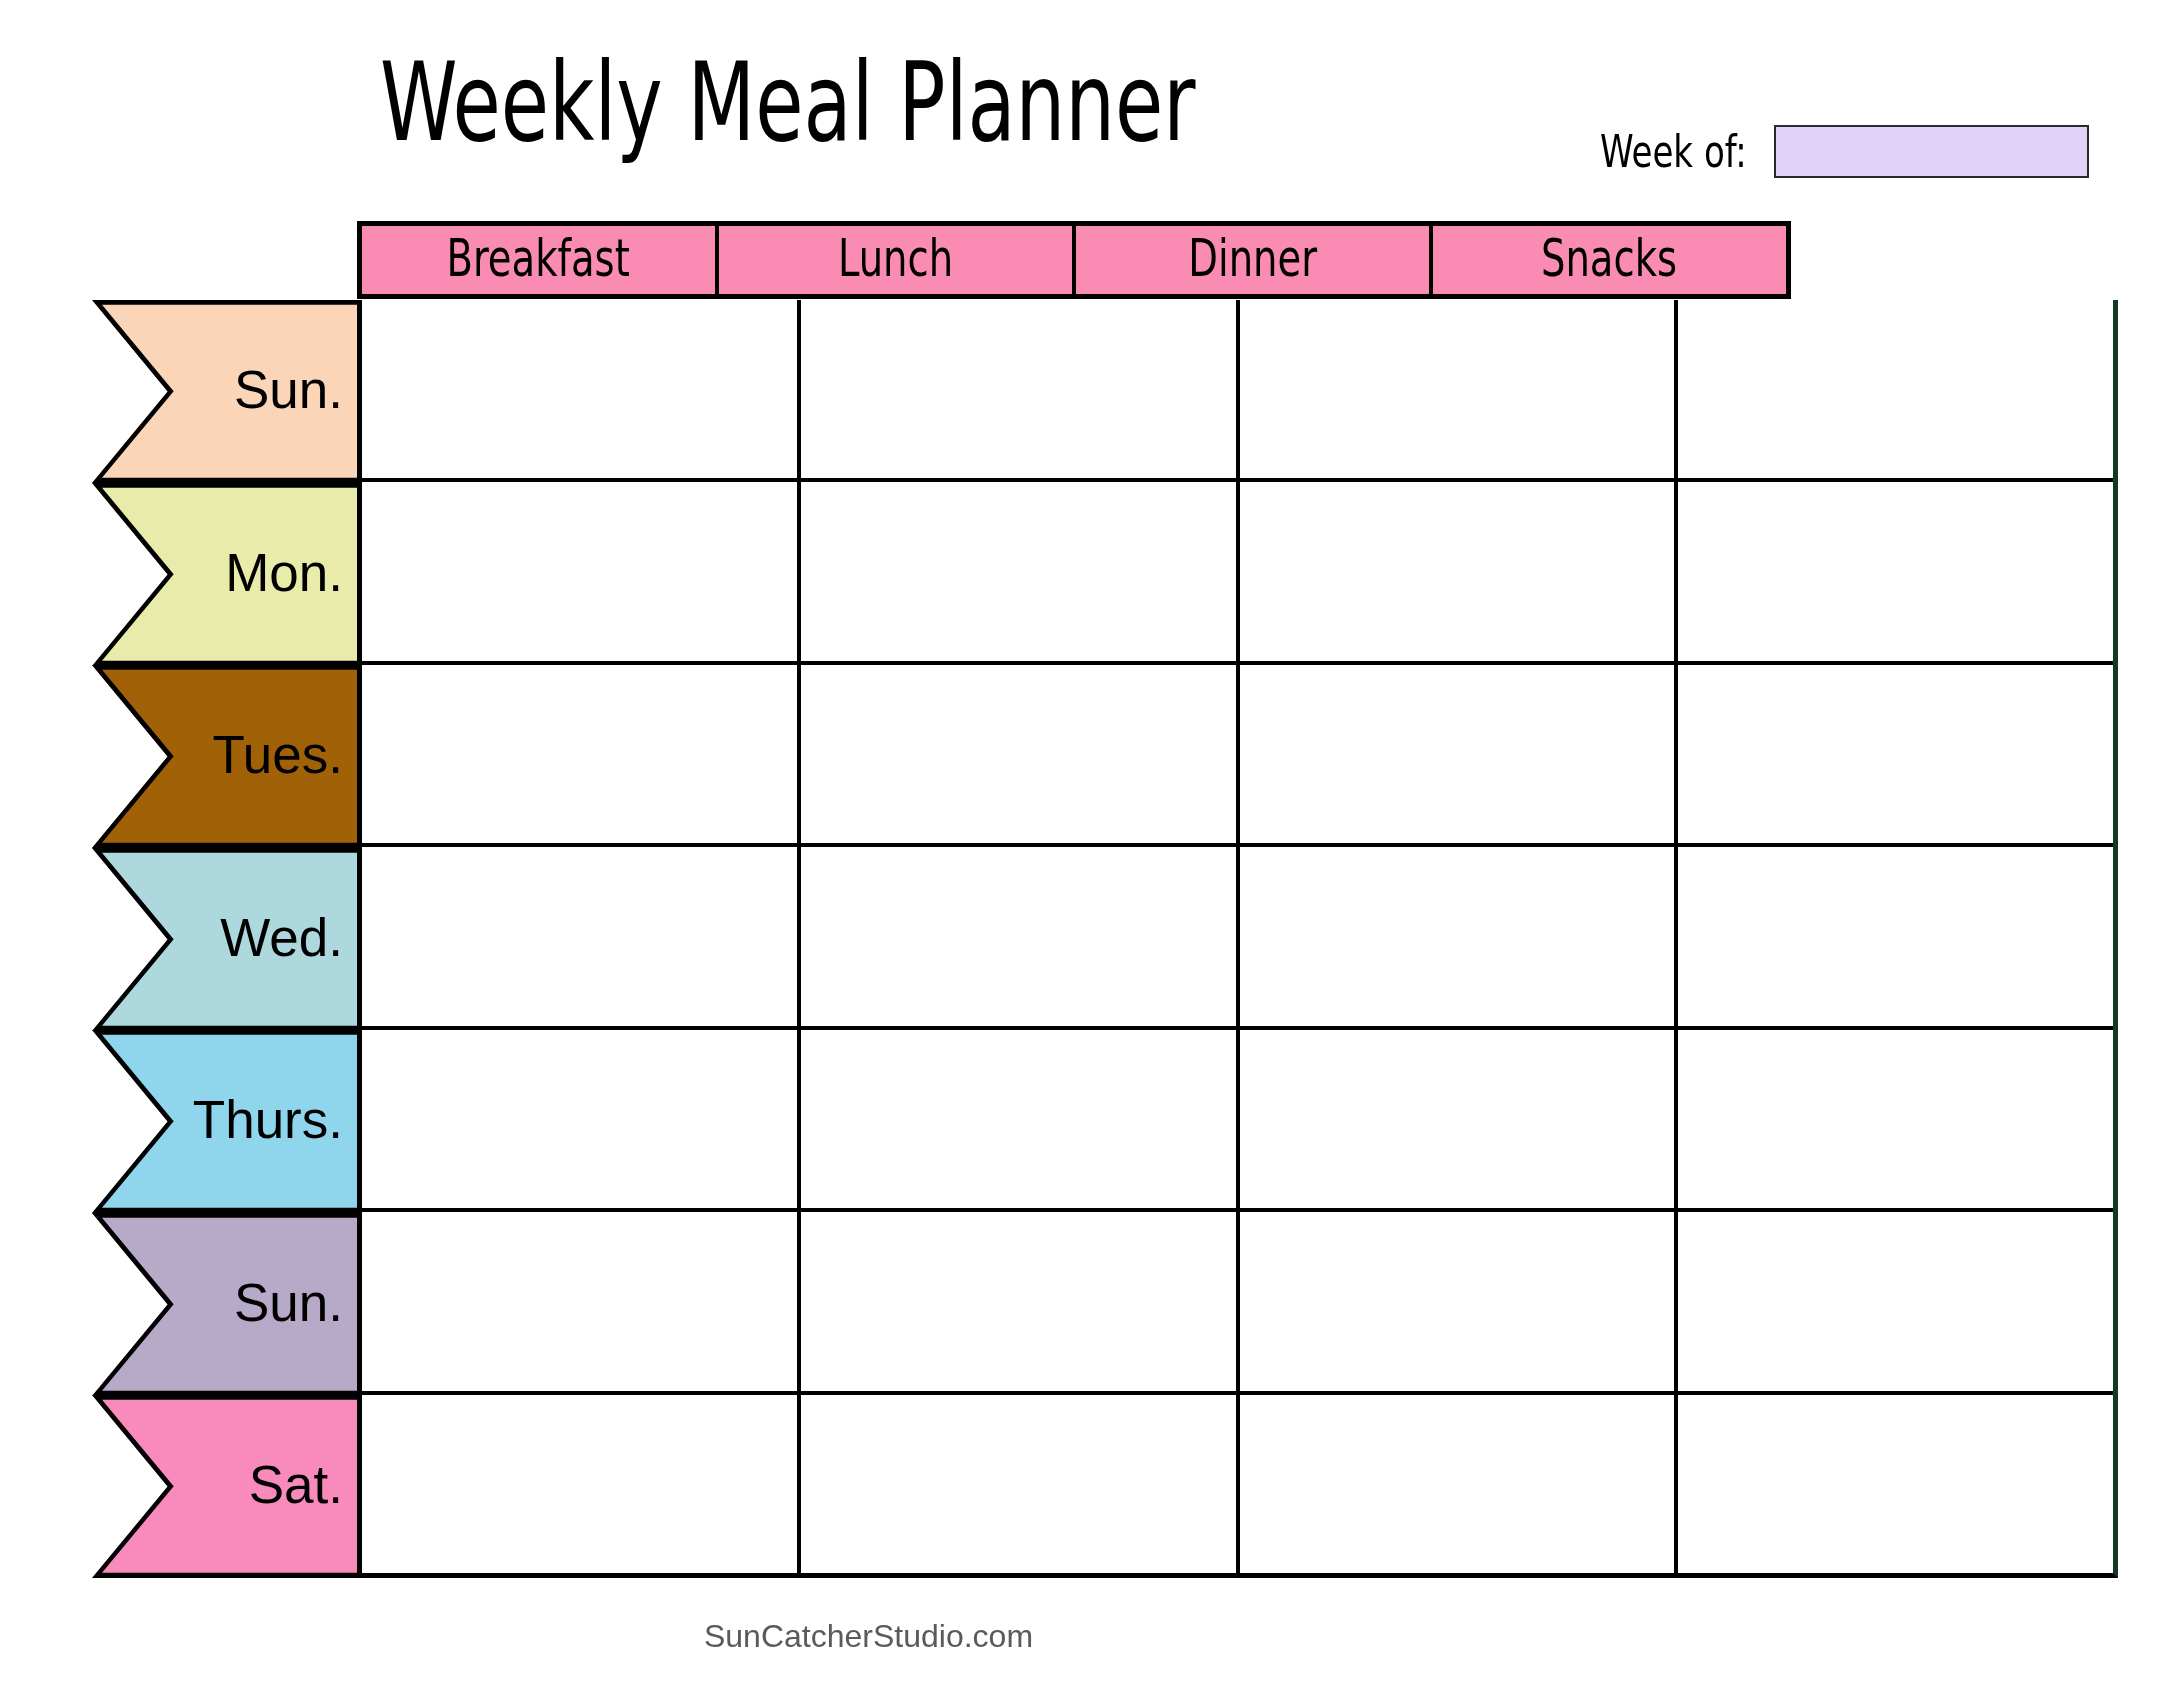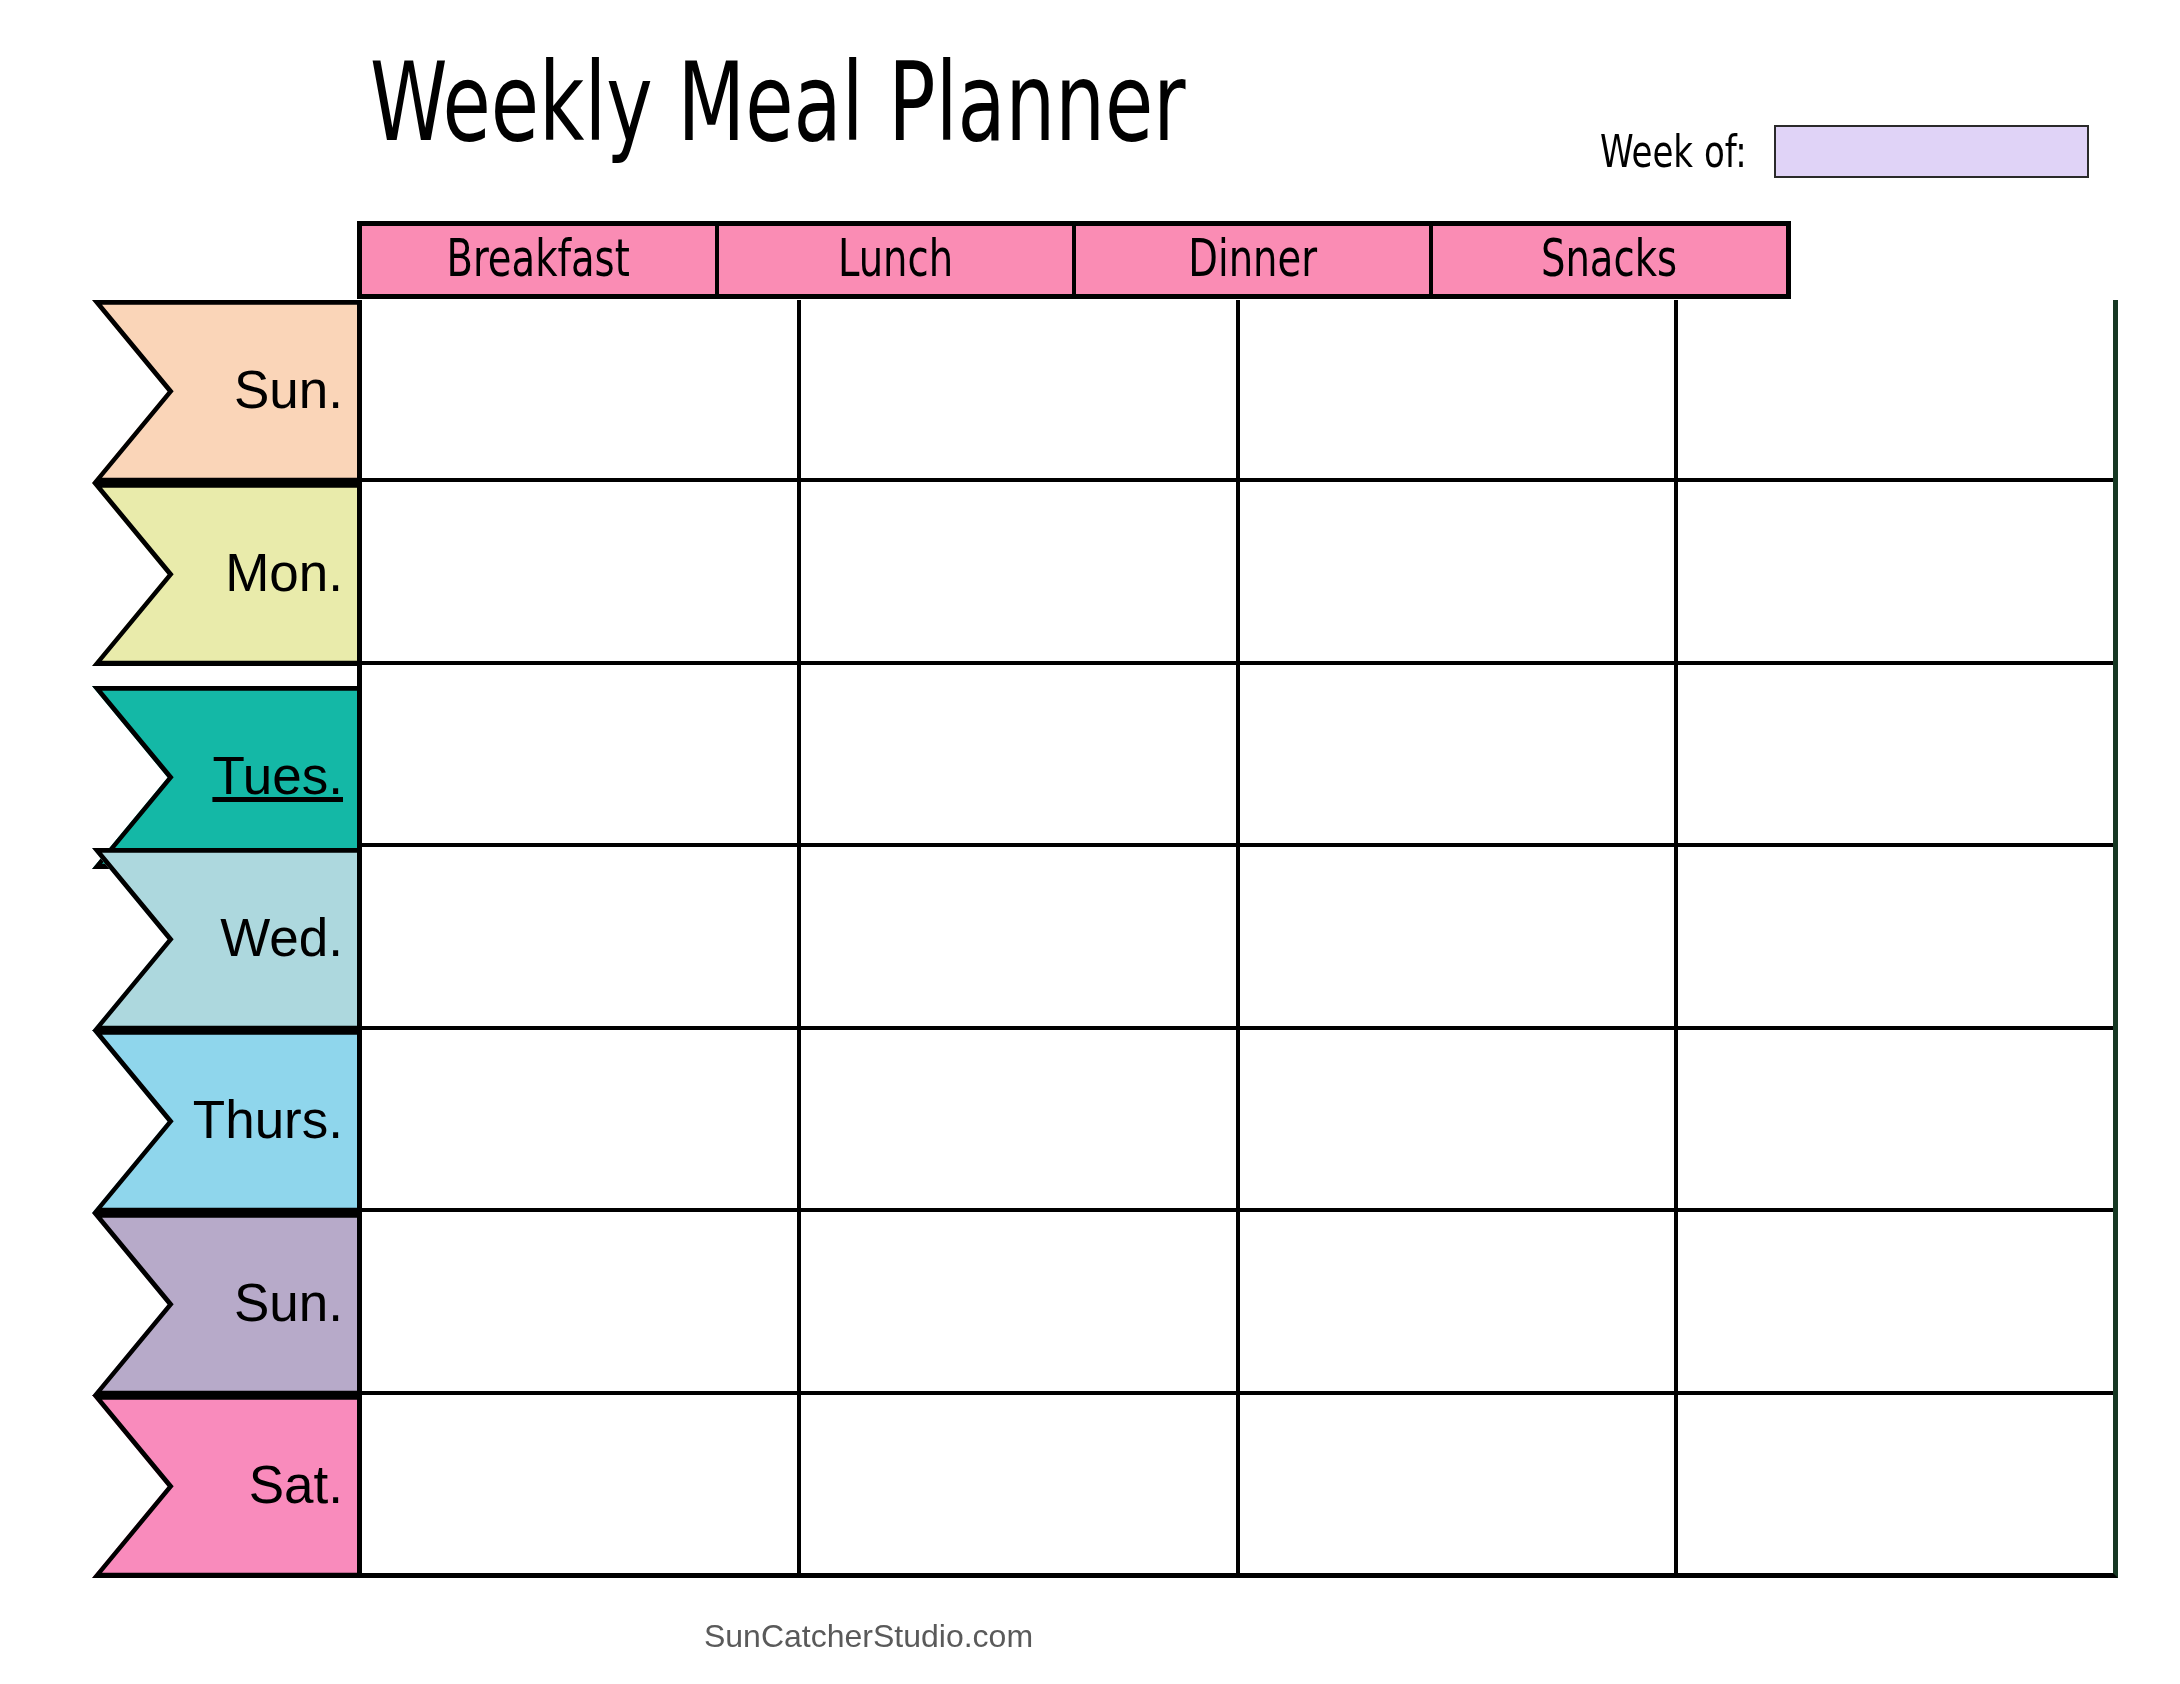--- a/index.html
+++ b/index.html
@@ -13,21 +13,21 @@
     height: 1685px;
     position: relative;
     overflow: hidden;
     font-family: "Liberation Sans", "DejaVu Sans", sans-serif;
     -webkit-font-smoothing: antialiased;
   }
 
   
   #title-row {
     position: absolute;
-    left: 4px;
+    left: 14px;
     top: 39px;
     width: 1729px;
     height: 128px;
   }
   #planner-title {
     position: absolute;
     left: 366px;
     top: 0px;
     font-family: "Liberation Sans Narrow", "DejaVu Sans Condensed", "Liberation Sans", sans-serif;
     font-size: 109px;
@@ -227,21 +227,21 @@
           <path d="M 0 0 L 317 0 L 317 214.28571428571428 L 0 214.28571428571428 L 88.76 107.14285714285714 Z" fill="none" stroke="#000000" stroke-width="11" stroke-linejoin="miter"></path>
         </svg>
         <span class="day-label">Sun.</span>
       </div>
       <div class="day-tab" style="top: 183px; height: 183px; background: rgb(233, 235, 171);">
         <svg class="outline" viewBox="0 0 317 214.28571428571428" preserveAspectRatio="none">
           <path d="M 0 0 L 317 0 L 317 214.28571428571428 L 0 214.28571428571428 L 88.76 107.14285714285714 Z" fill="none" stroke="#000000" stroke-width="11" stroke-linejoin="miter"></path>
         </svg>
         <span class="day-label">Mon.</span>
       </div>
-      <div class="day-tab" style="top: 386px; height: 183px; background: #14b8a6; text-decoration: underline;">
+      <div class="day-tab" style="top: 365px; height: 183px; background: #a16207;">
         <svg class="outline" viewBox="0 0 317 214.28571428571428" preserveAspectRatio="none">
           <path d="M 0 0 L 317 0 L 317 214.28571428571428 L 0 214.28571428571428 L 88.76 107.14285714285714 Z" fill="none" stroke="#000000" stroke-width="11" stroke-linejoin="miter"></path>
         </svg>
         <span class="day-label">Tues.</span>
       </div>
       <div class="day-tab" style="top: 548px; height: 183px; background: rgb(173, 216, 222);">
         <svg class="outline" viewBox="0 0 317 214.28571428571428" preserveAspectRatio="none">
           <path d="M 0 0 L 317 0 L 317 214.28571428571428 L 0 214.28571428571428 L 88.76 107.14285714285714 Z" fill="none" stroke="#000000" stroke-width="11" stroke-linejoin="miter"></path>
         </svg>
         <span class="day-label">Wed.</span>

